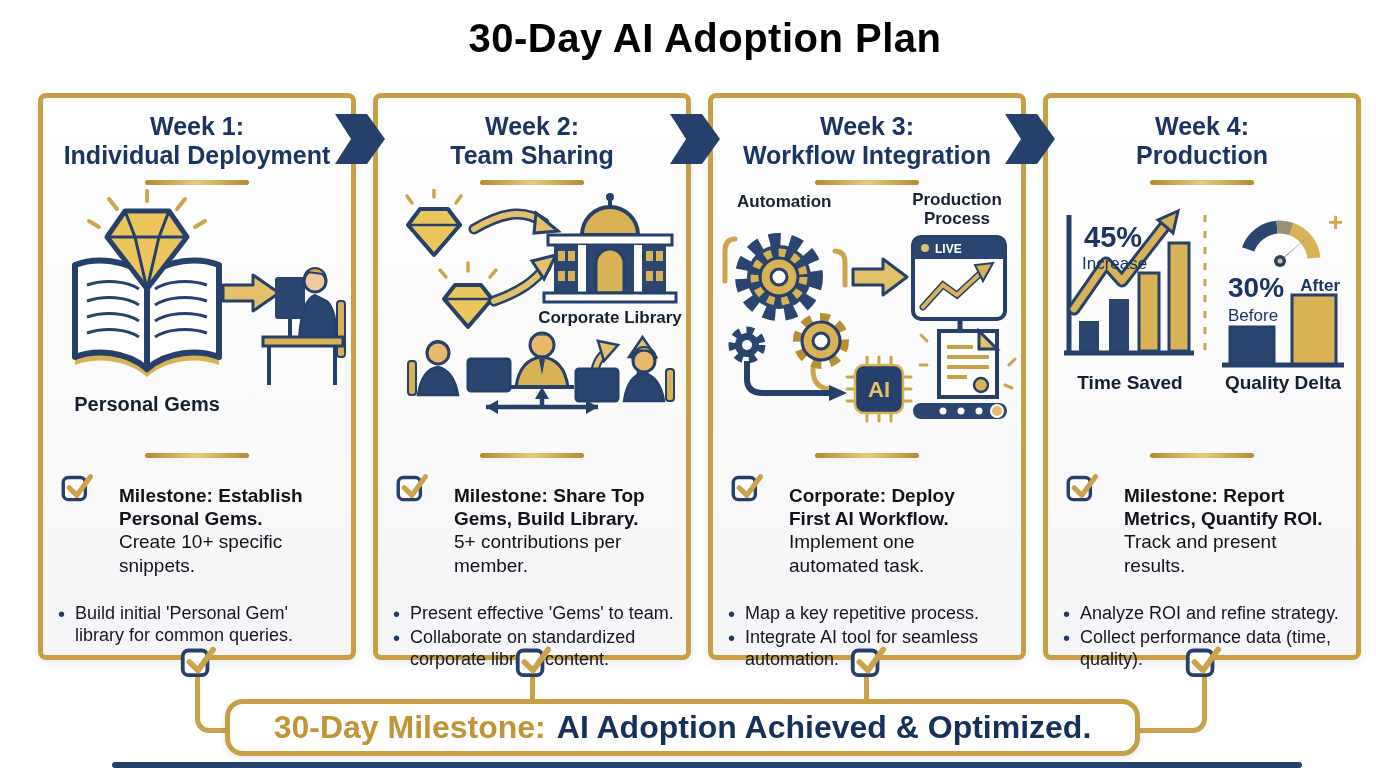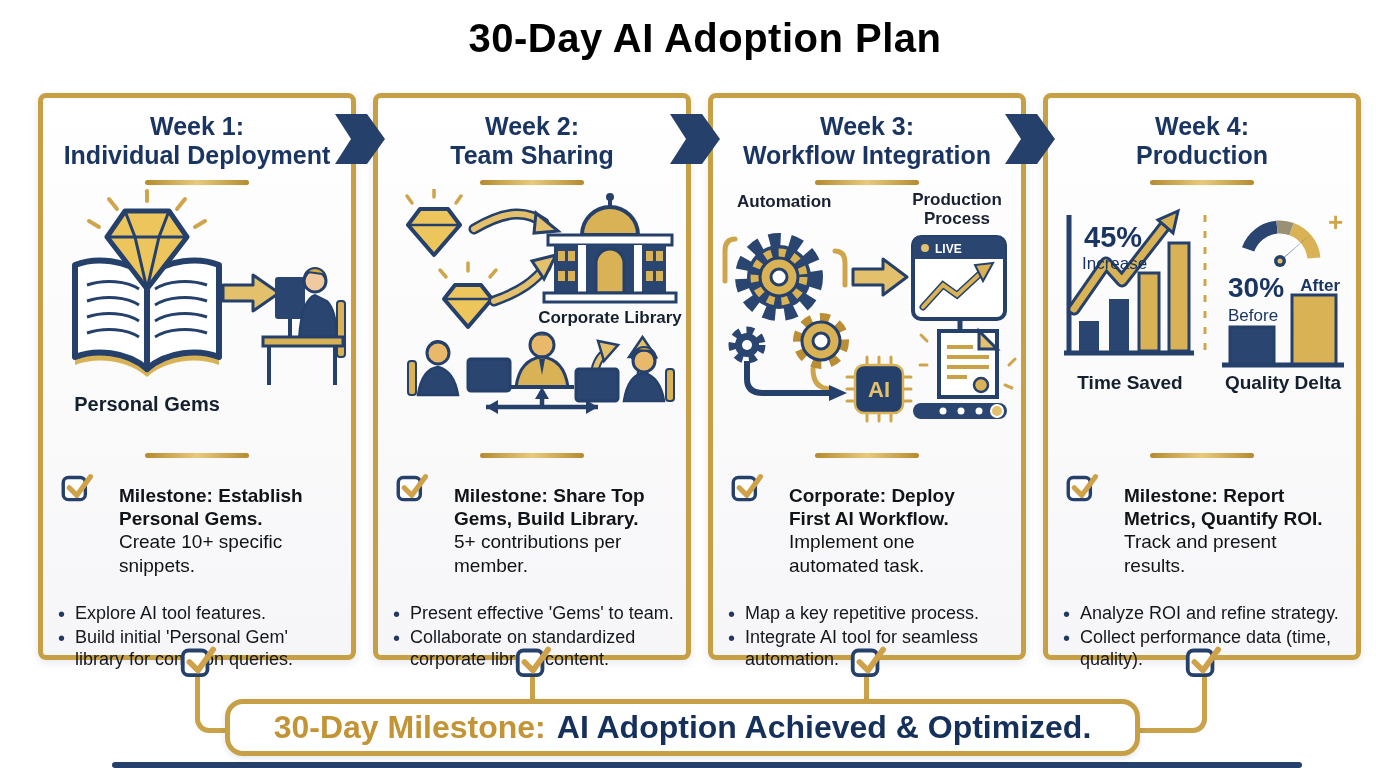--- a/index.html
+++ b/index.html
@@ -104,21 +104,20 @@
 
     <div class="divider divider2"></div>
     <div class="milestone">
       <svg class="cb" viewBox="0 0 40 40">
         <rect x="5" y="10" width="26" height="26" rx="6" fill="#fff" stroke="#24406b" stroke-width="4"></rect>
         <path d="M12 22 L21 31 L37 9" fill="none" stroke="#cfa24a" stroke-width="6" stroke-linecap="round" stroke-linejoin="round"></path>
       </svg>
       <p><b>Milestone: Establish Personal Gems.</b> <span>Create 10+ specific snippets.</span></p>
     </div>
     <ul class="bullets">
-      <li>Explore AI tool features.</li>
       <li>Build initial 'Personal Gem' library for common queries.</li>
     </ul>
   </div>
 
   <div class="card card2">
     <div class="wk-line">Week 2:</div>
     <div class="wk-line">Team Sharing</div>
     <div class="divider"></div>
 
     <svg class="illus" viewBox="0 0 300 262">

